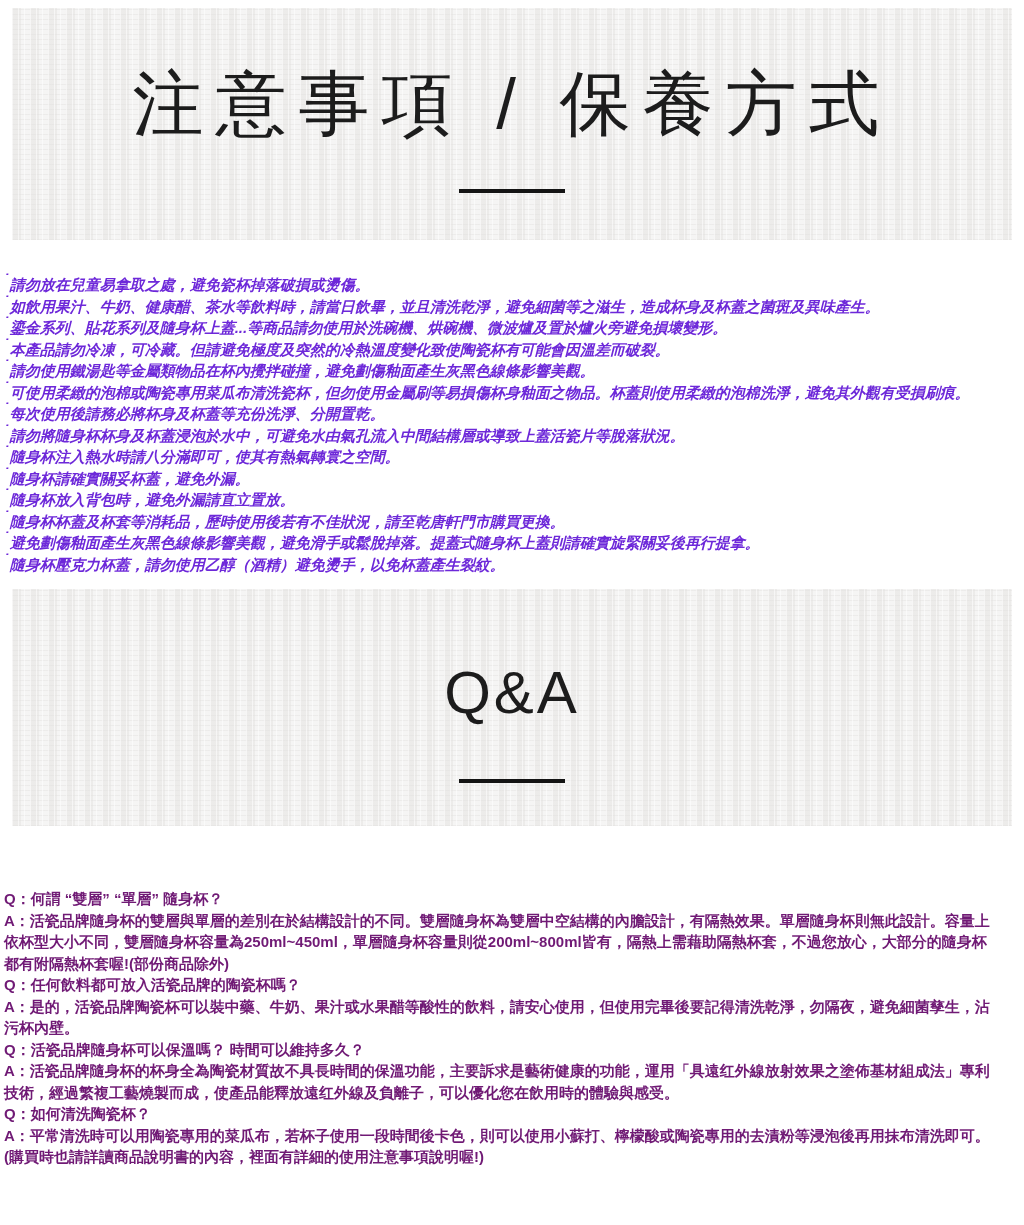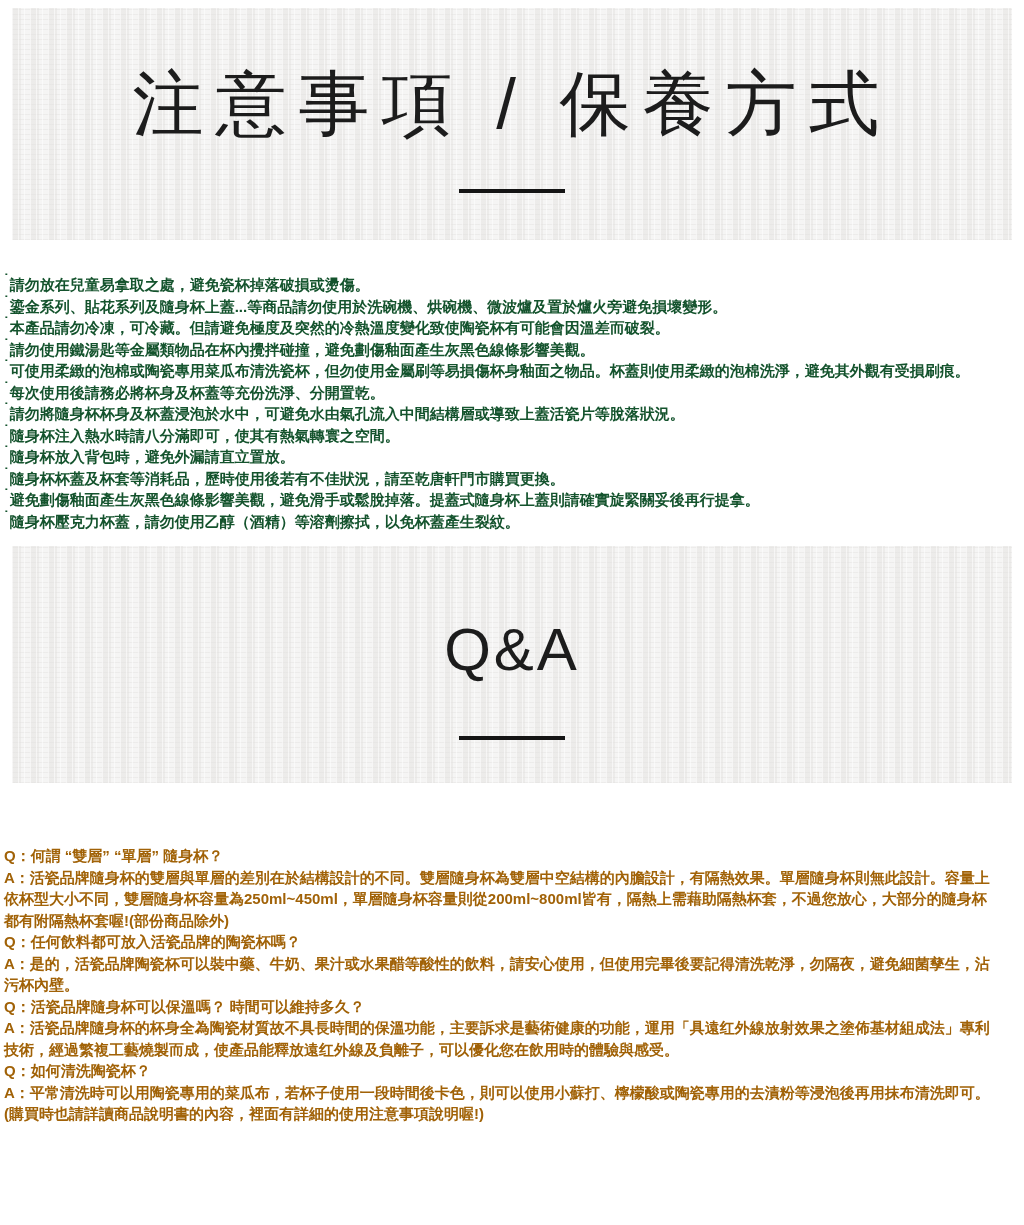--- a/index.html
+++ b/index.html
@@ -68,70 +68,73 @@
   }
 
   
   .notes {
     list-style: none;
     margin: 34px 8px 0 4px;
     padding: 0;
     font-size: 15px;
     font-weight: 700;
     line-height: 21.5px;
-    color: #14532d;
+    color: #6d28d9;
+    font-style: italic;
   }
   .note-item {
     margin: 0;
     padding: 0;
   }
   .note-marker {
     display: inline-block;
     vertical-align: 6px;
     font-size: 14px;
     line-height: 0;
     margin-right: 1px;
   }
 
   
   .qa {
     margin: 62px 24px 0 4px;
     font-size: 15px;
     font-weight: 700;
     line-height: 21.5px;
-    color: #a16207;
+    color: #701a75;
   }
   .qa p {
     margin: 0;
     padding: 0;
   }
 </style>
 </head>
 <body>
 
 <div class="page">
 
   <section class="banner banner--notes">
     <h1 class="banner-title">注意事項 / 保養方式</h1>
     <div class="banner-rule"></div>
   </section>
 
   <ul class="notes" id="notes-list">
       <li class="note-item"><span class="note-marker">˙</span><span>請勿放在兒童易拿取之處，避免瓷杯掉落破損或燙傷。</span></li>
+      <li class="note-item"><span class="note-marker">˙</span><span>如飲用果汁、牛奶、健康醋、茶水等飲料時，請當日飲畢，並且清洗乾淨，避免細菌等之滋生，造成杯身及杯蓋之菌斑及異味產生。</span></li>
       <li class="note-item"><span class="note-marker">˙</span><span>鎏金系列、貼花系列及隨身杯上蓋...等商品請勿使用於洗碗機、烘碗機、微波爐及置於爐火旁避免損壞變形。</span></li>
       <li class="note-item"><span class="note-marker">˙</span><span>本產品請勿冷凍，可冷藏。但請避免極度及突然的冷熱溫度變化致使陶瓷杯有可能會因溫差而破裂。</span></li>
       <li class="note-item"><span class="note-marker">˙</span><span>請勿使用鐵湯匙等金屬類物品在杯內攪拌碰撞，避免劃傷釉面產生灰黑色線條影響美觀。</span></li>
       <li class="note-item"><span class="note-marker">˙</span><span>可使用柔緻的泡棉或陶瓷專用菜瓜布清洗瓷杯，但勿使用金屬刷等易損傷杯身釉面之物品。杯蓋則使用柔緻的泡棉洗淨，避免其外觀有受損刷痕。</span></li>
       <li class="note-item"><span class="note-marker">˙</span><span>每次使用後請務必將杯身及杯蓋等充份洗淨、分開置乾。</span></li>
       <li class="note-item"><span class="note-marker">˙</span><span>請勿將隨身杯杯身及杯蓋浸泡於水中，可避免水由氣孔流入中間結構層或導致上蓋活瓷片等脫落狀況。</span></li>
       <li class="note-item"><span class="note-marker">˙</span><span>隨身杯注入熱水時請八分滿即可，使其有熱氣轉寰之空間。</span></li>
+      <li class="note-item"><span class="note-marker">˙</span><span>隨身杯請確實關妥杯蓋，避免外漏。</span></li>
       <li class="note-item"><span class="note-marker">˙</span><span>隨身杯放入背包時，避免外漏請直立置放。</span></li>
       <li class="note-item"><span class="note-marker">˙</span><span>隨身杯杯蓋及杯套等消耗品，歷時使用後若有不佳狀況，請至乾唐軒門市購買更換。</span></li>
       <li class="note-item"><span class="note-marker">˙</span><span>避免劃傷釉面產生灰黑色線條影響美觀，避免滑手或鬆脫掉落。提蓋式隨身杯上蓋則請確實旋緊關妥後再行提拿。</span></li>
-      <li class="note-item"><span class="note-marker">˙</span><span>隨身杯壓克力杯蓋，請勿使用乙醇（酒精）等溶劑擦拭，以免杯蓋產生裂紋。</span></li>
+      <li class="note-item"><span class="note-marker">˙</span><span>隨身杯壓克力杯蓋，請勿使用乙醇（酒精）避免燙手，以免杯蓋產生裂紋。</span></li>
     </ul>
 
   <section class="banner banner--qa">
     <h2 class="banner-title">Q&amp;A</h2>
     <div class="banner-rule"></div>
   </section>
 
   <div class="qa" id="qa-list">
       <p><span>Q：</span><span>何謂 “雙層” “單層” 隨身杯？</span></p>
       <p><span>A：</span><span>活瓷品牌隨身杯的雙層與單層的差別在於結構設計的不同。雙層隨身杯為雙層中空結構的內膽設計，有隔熱效果。單層隨身杯則無此設計。容量上依杯型大小不同，雙層隨身杯容量為250ml~450ml，單層隨身杯容量則從200ml~800ml皆有，隔熱上需藉助隔熱杯套，不過您放心，大部分的隨身杯都有附隔熱杯套喔!(部份商品除外)</span></p>

